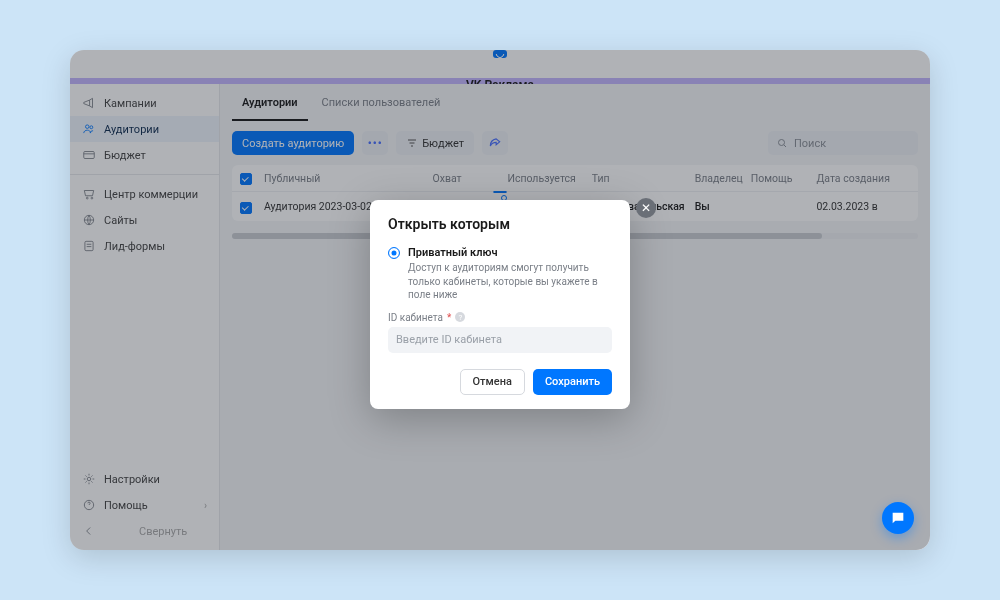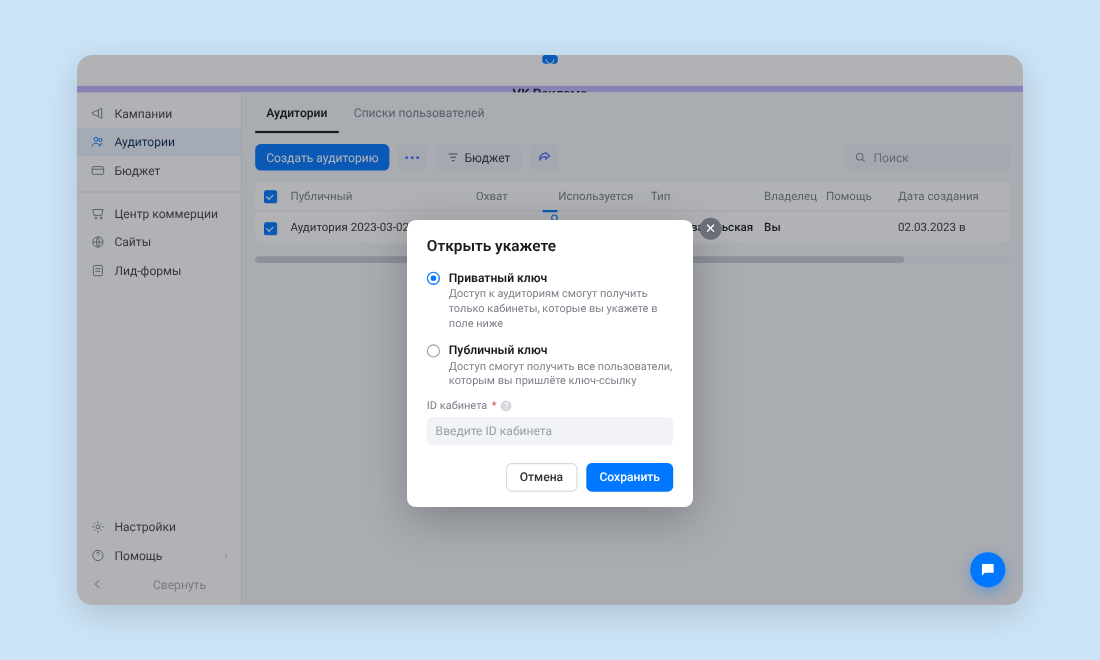--- a/index.html
+++ b/index.html
@@ -264,37 +264,30 @@
       </div>
       <div class="trow-scrollbar"></div>
     </div>
   </div>
 
   <div class="overlay">
     <div class="modal">
       <div class="modal-close">
         <span>✕</span>
       </div>
-      <div class="modal-title">Открыть укажете</div>
+      <div class="modal-title">Открыть которым</div>
 
       <div class="radio-row">
         <div class="radio checked"></div>
         <div>
           <div class="radio-label">Приватный ключ</div>
           <div class="radio-desc">Доступ к аудиториям смогут получить только кабинеты, которые вы укажете в поле ниже</div>
         </div>
       </div>
 
-      <div class="radio-row">
-        <div class="radio"></div>
-        <div>
-          <div class="radio-label">Публичный ключ</div>
-          <div class="radio-desc">Доступ смогут получить все пользователи, которым вы пришлёте ключ-ссылку</div>
-        </div>
-      </div>
 
       <div class="field-label">
         <span>ID кабинета</span>
           <span class="req">*</span>
         <span class="help-dot">?</span>
       </div>
       <input class="text-input" placeholder="Введите ID кабинета" style="">
 
       <div class="modal-actions">
         <div class="mbtn mbtn-cancel">Отмена</div>

